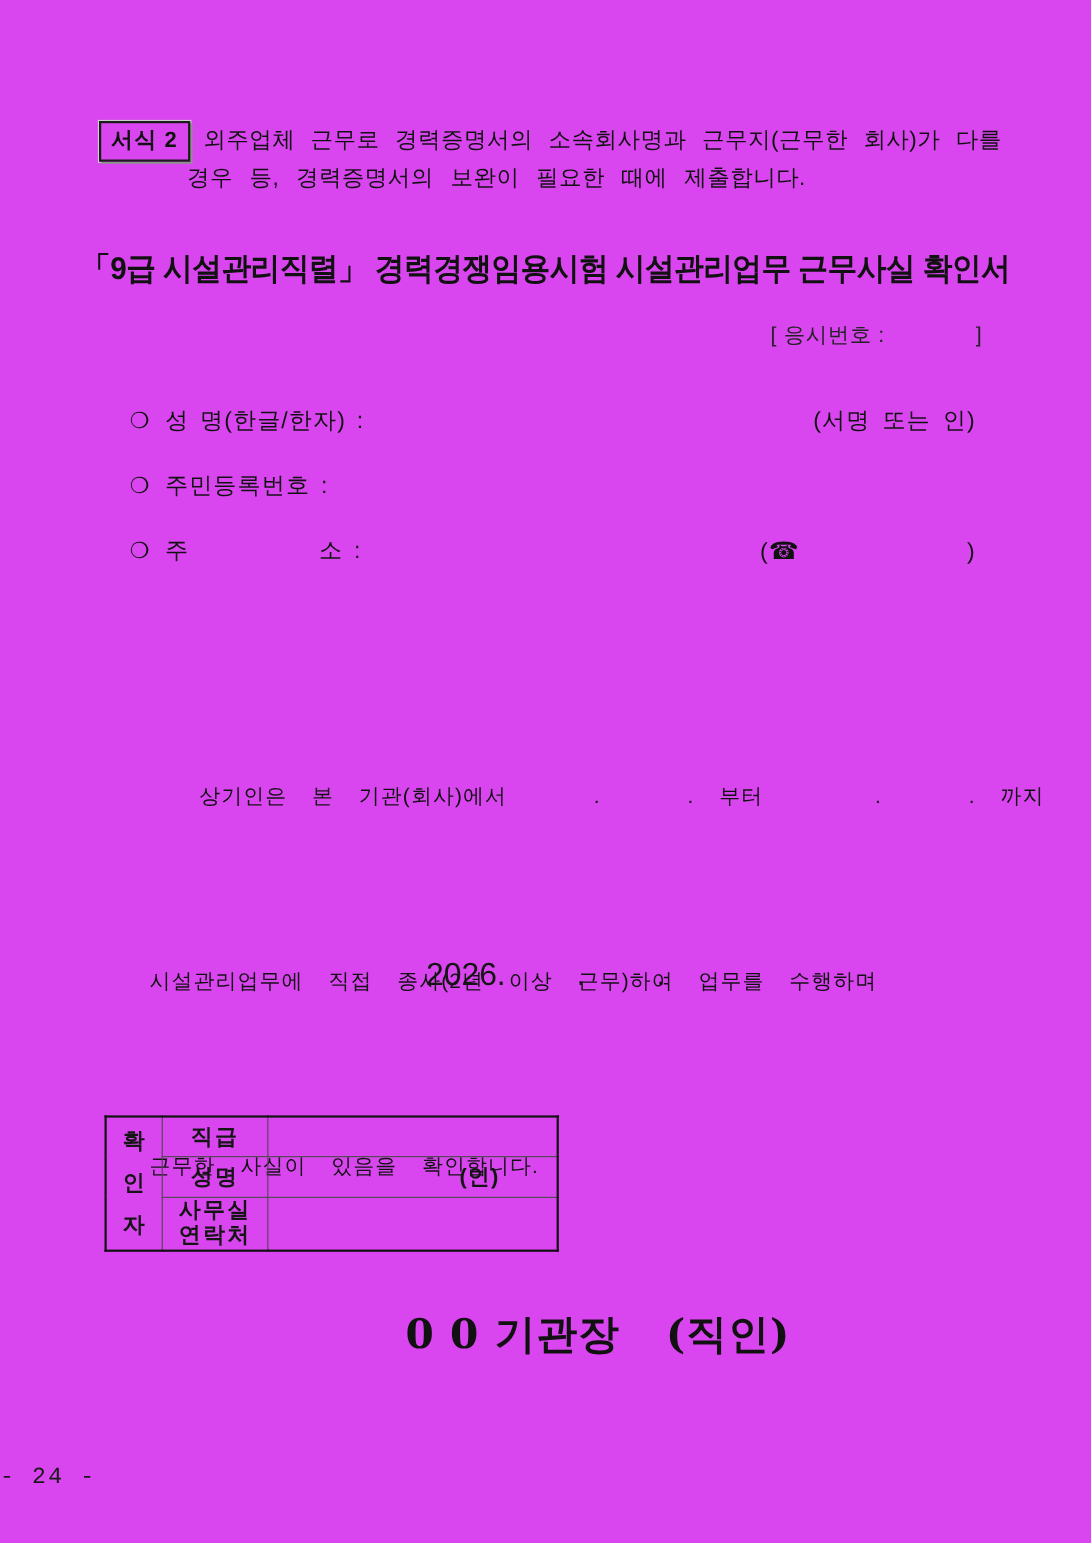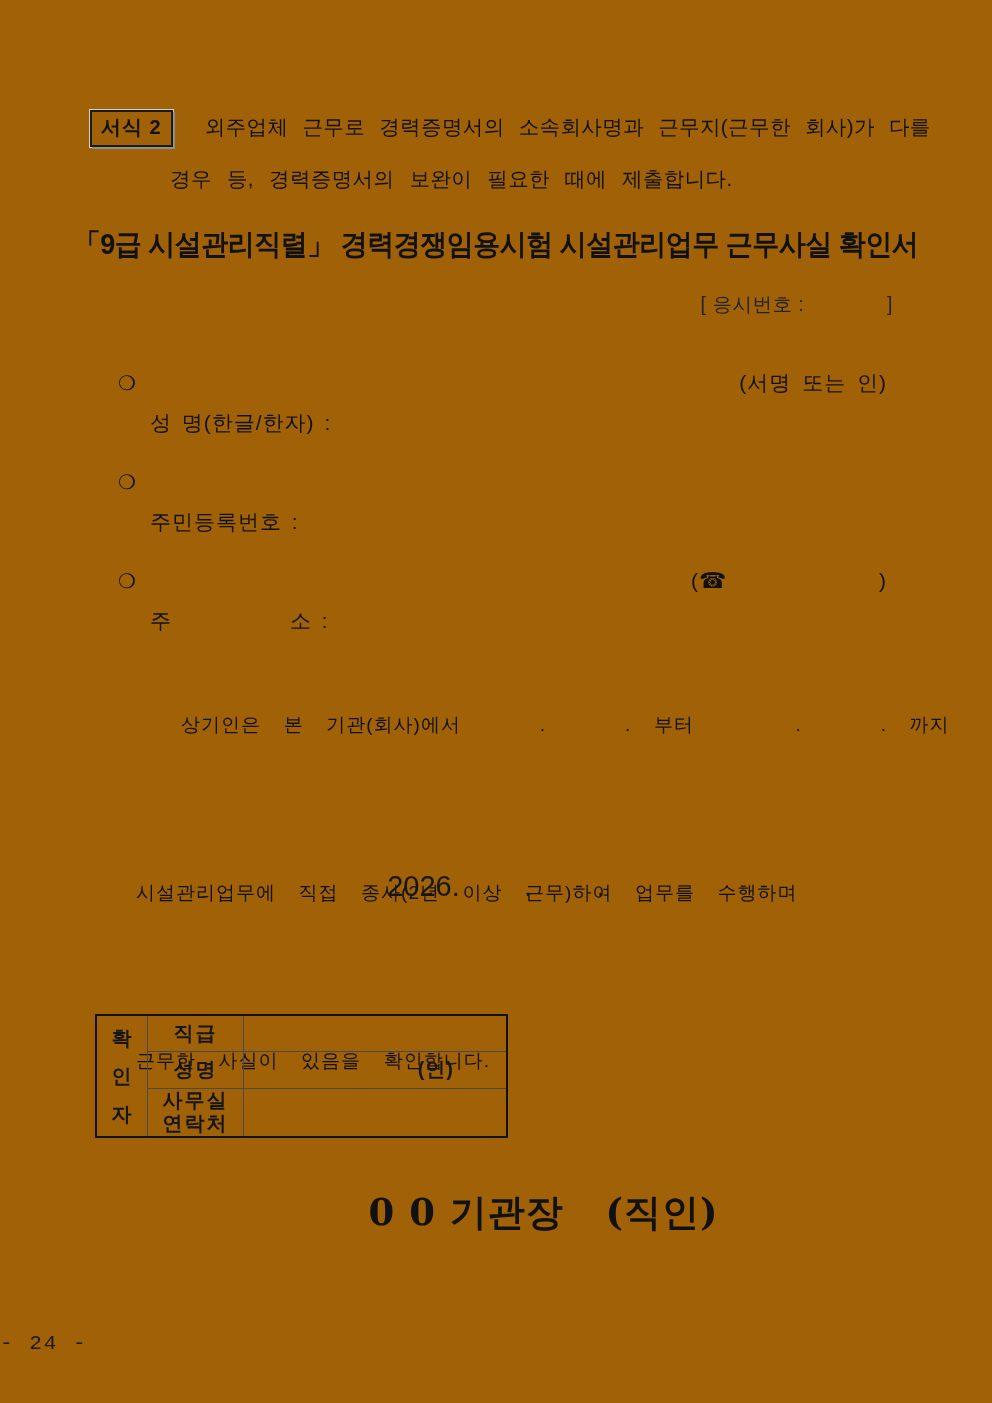--- a/index.html
+++ b/index.html
@@ -1,59 +1,59 @@
 <!DOCTYPE html>
 <html><head>
 <meta charset="utf-8">
 <style>
   html,body{margin:0;padding:0;background:#e8e8e8;}
   .page{
     position:relative;
     width:992px;height:1403px;
     margin:0 auto;
-    background:#a16207;
+    background:#d946ef;
     color:#111;
     font-family:"Liberation Sans", sans-serif;
     overflow:hidden;
   }
   
   .note{position:absolute;left:90px;top:110px;right:80px;font-size:20.5px;}
   .note-line1{display:flex;align-items:flex-start;}
   .form-badge{
     flex:0 0 auto;
     border:2px solid #1b1b1b;
     box-shadow:2px 2px 0 #8f8f8f, 0 0 0 1px #cfcfcf;
     font-weight:bold;font-size:20px;
     padding:2px 9px 4px 9px;
     margin-right:12px;
     white-space:pre;letter-spacing:1px;
   }
-  .note-text1{padding-top:3px;word-spacing:8px;letter-spacing:.4px;white-space:pre;margin-left:20px;}
-  .note-line2{margin-top:18px;margin-left:80px;word-spacing:9px;letter-spacing:.4px;white-space:pre;}
+  .note-text1{padding-top:3px;word-spacing:8px;letter-spacing:.4px;white-space:pre;}
+  .note-line2{margin-top:0;margin-left:80px;word-spacing:9px;letter-spacing:.4px;white-space:pre;}
   
   .doc-title{
     position:absolute;top:226px;left:0;width:100%;
     text-align:center;font-size:27px;font-weight:900;
     letter-spacing:-0.5px;white-space:pre;
     transform:scaleY(1.06);
   }
   
   .exam-no{
     position:absolute;top:291px;right:99px;
     font-size:19.5px;letter-spacing:.5px;white-space:pre;color:#222;padding-left:44px;
   }
   
   .fields{position:absolute;top:368px;left:118px;right:105px;}
   .field-row{
     display:flex;justify-content:space-between;align-items:flex-start;
     font-size:21px;line-height:30px;margin-bottom:29px;white-space:pre;
   }
   .field-left{display:flex;align-items:flex-start;white-space:pre;}
   .bullet{font-size:20px;margin-right:14px;line-height:30px;}
-  .field-label{letter-spacing:1px;word-spacing:3px;margin-top:40px;}
+  .field-label{letter-spacing:1px;word-spacing:3px;}
   .field-right{letter-spacing:1px;word-spacing:4px;white-space:pre;}
   .phone-icon{font-size:22px;}
   
   .body-para{
     position:absolute;top:585px;left:88px;right:80px;
     font-size:19px;line-height:56px;
     letter-spacing:1px;word-spacing:5px;white-space:pre;margin-left:48px;
   }
   
   .date-line{

